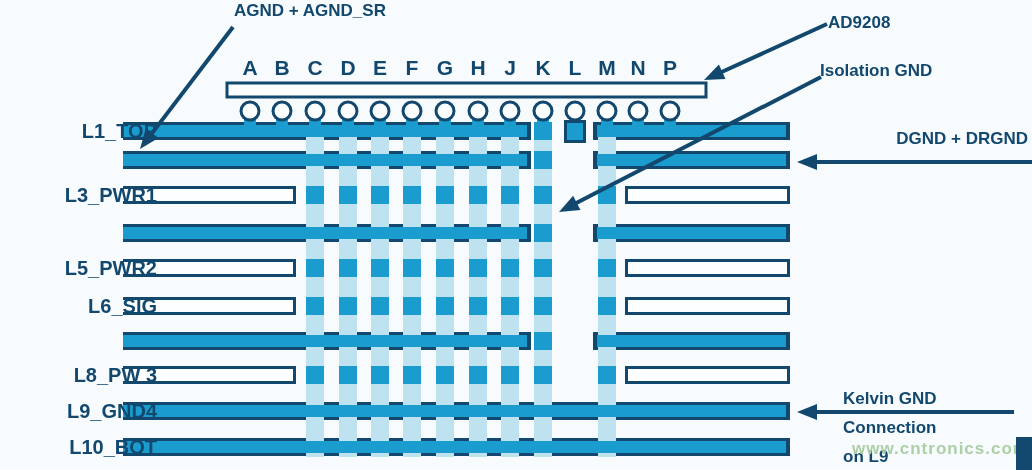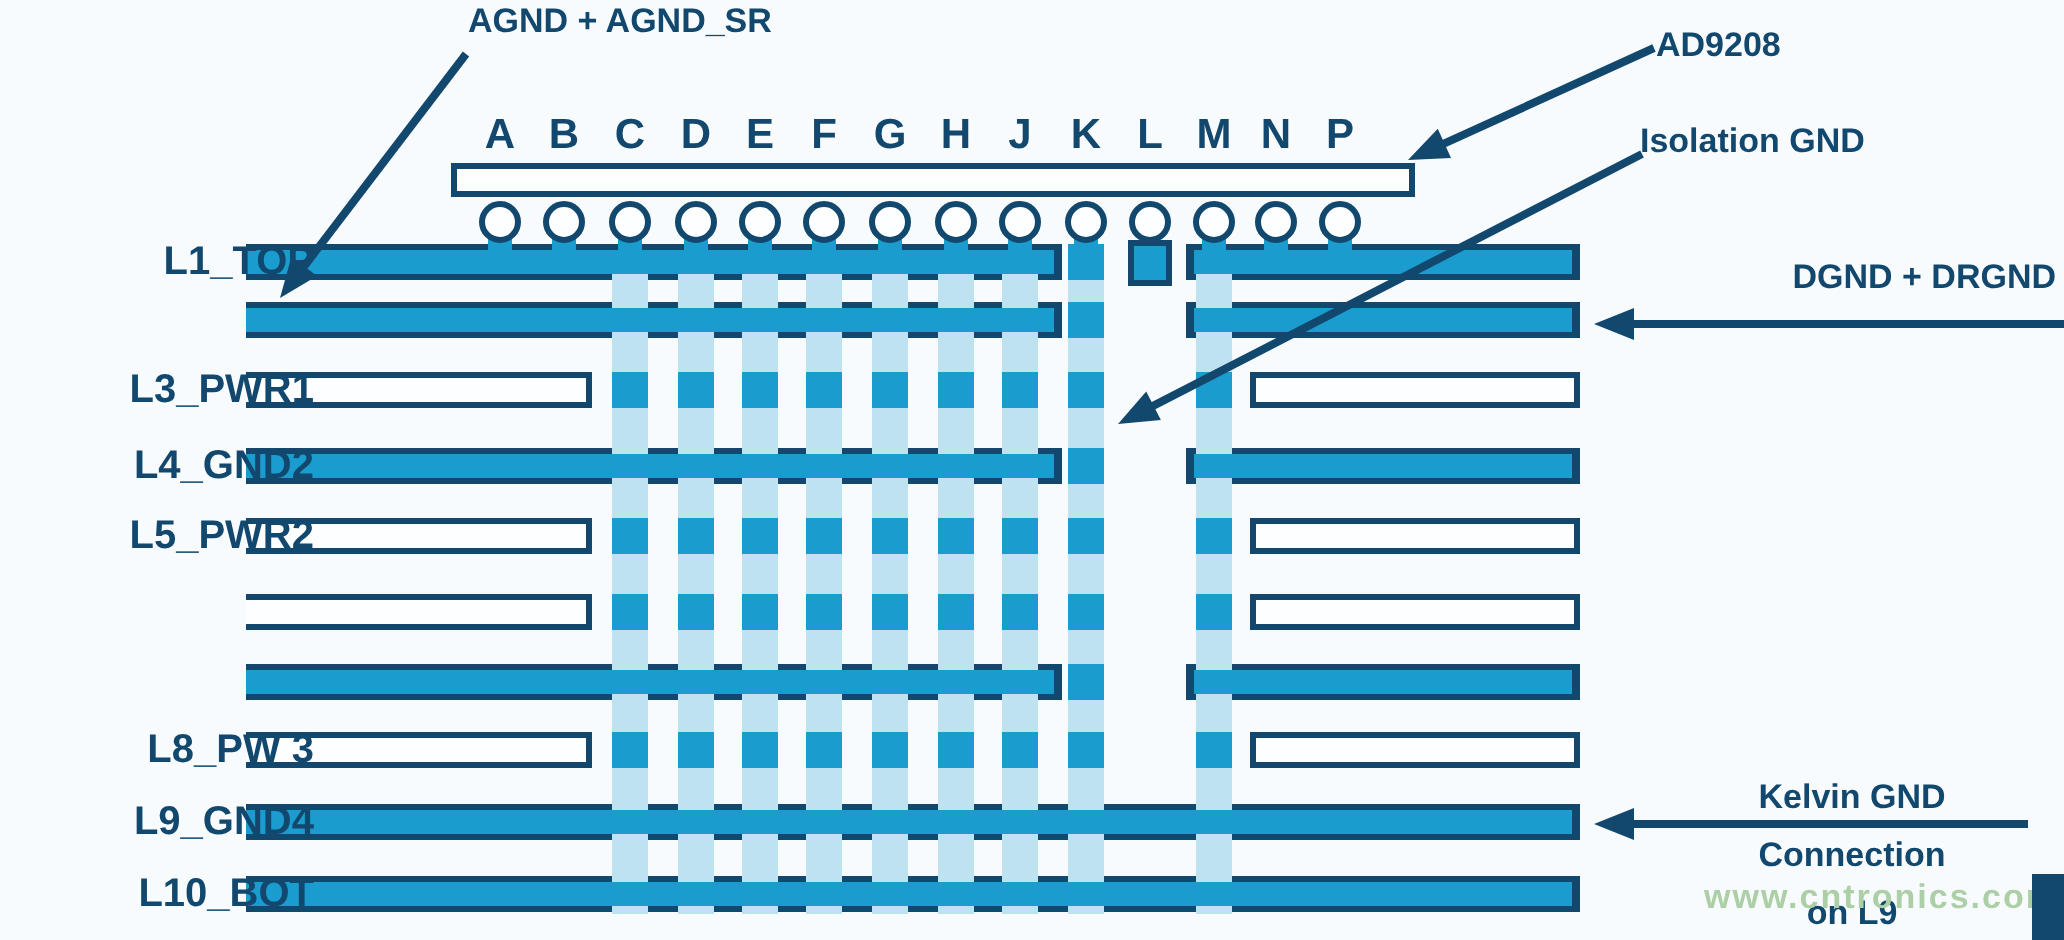--- a/index.html
+++ b/index.html
@@ -4,21 +4,21 @@
 <style>
   html,body{margin:0;padding:0;}
   .stage{position:relative;width:1032px;height:470px;background:#f8fbfd;overflow:hidden;
          font-family:"Liberation Sans",sans-serif;}
   .stage svg{position:absolute;left:0;top:0;}
   .ann{position:absolute;font-weight:bold;font-size:17px;color:#12486e;white-space:nowrap;}
   .layer-label{position:absolute;left:0;width:117px;text-align:right;font-weight:bold;
                font-size:20px;color:#12486e;white-space:nowrap;margin-left:40px;}
   .col-letter{position:absolute;top:56px;width:26px;text-align:center;font-weight:bold;
               font-size:21px;color:#12486e;}
-  .kelvin{line-height:29px;text-align:center;width:166px;}
+  .kelvin{line-height:29px;width:166px;}
   .watermark{position:absolute;font-size:17px;letter-spacing:1px;color:#accfa6;font-weight:bold;}
   .corner-block{position:absolute;background:#12486e;}
 </style>
 </head>
 <body>
 
 <div class="stage">
 
   <svg width="1032" height="470" viewBox="0 0 1032 470">
       <rect x="123" y="122" width="408" height="18" fill="#12486e"></rect>
@@ -224,22 +224,22 @@
       <line x1="821" y1="77" x2="571.4450577410747" y2="205.58747024791953" stroke="#12486e" stroke-width="4"></line>
       <polygon points="559,212 573.1143512003464,195.72778164498524 580.4429566312956,209.95070477764202" fill="#12486e"></polygon>
       <line x1="1032" y1="162" x2="811" y2="162" stroke="#12486e" stroke-width="4"></line>
       <polygon points="797,162 817,154 817,170" fill="#12486e"></polygon>
       <line x1="1014" y1="412" x2="811" y2="412" stroke="#12486e" stroke-width="4"></line>
       <polygon points="797,412 817,404 817,420" fill="#12486e"></polygon>
     </svg>
 
   <div class="layer-label" style="top:120px">L1_TOP</div>
   <div class="layer-label" style="top:184px">L3_PWR1</div>
-  <div class="layer-label" style="top:222px">L4_GND2</div>
   <div class="layer-label" style="top:257px">L5_PWR2</div>
+  <div class="layer-label" style="top:295px">L6_SIG</div>
   <div class="layer-label" style="top:364px">L8_PW 3</div>
   <div class="layer-label" style="top:400px">L9_GND4</div>
   <div class="layer-label" style="top:436px">L10_BOT</div>
 
   <div class="col-letter" style="left:237px">A</div>
   <div class="col-letter" style="left:269px">B</div>
   <div class="col-letter" style="left:302px">C</div>
   <div class="col-letter" style="left:335px">D</div>
   <div class="col-letter" style="left:367px">E</div>
   <div class="col-letter" style="left:399px">F</div>

